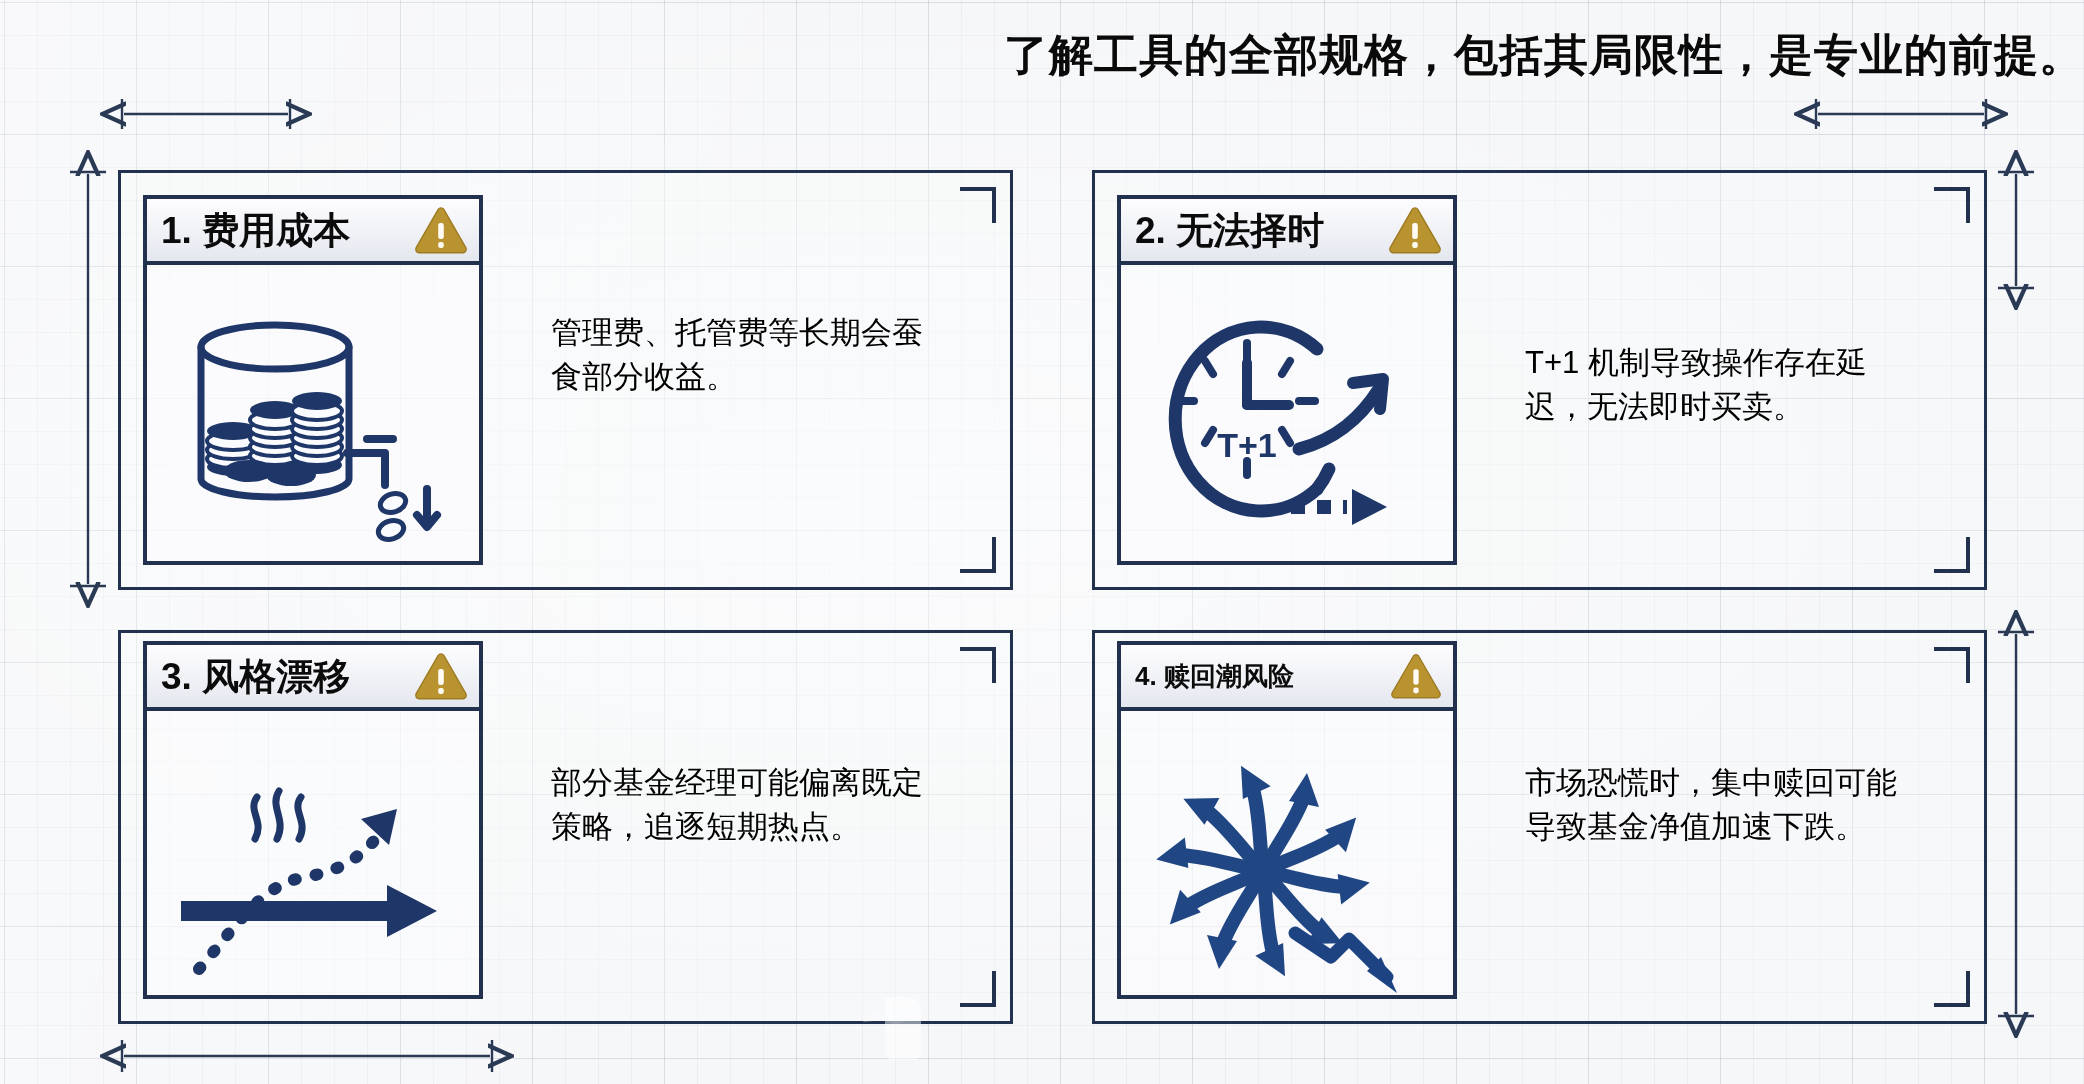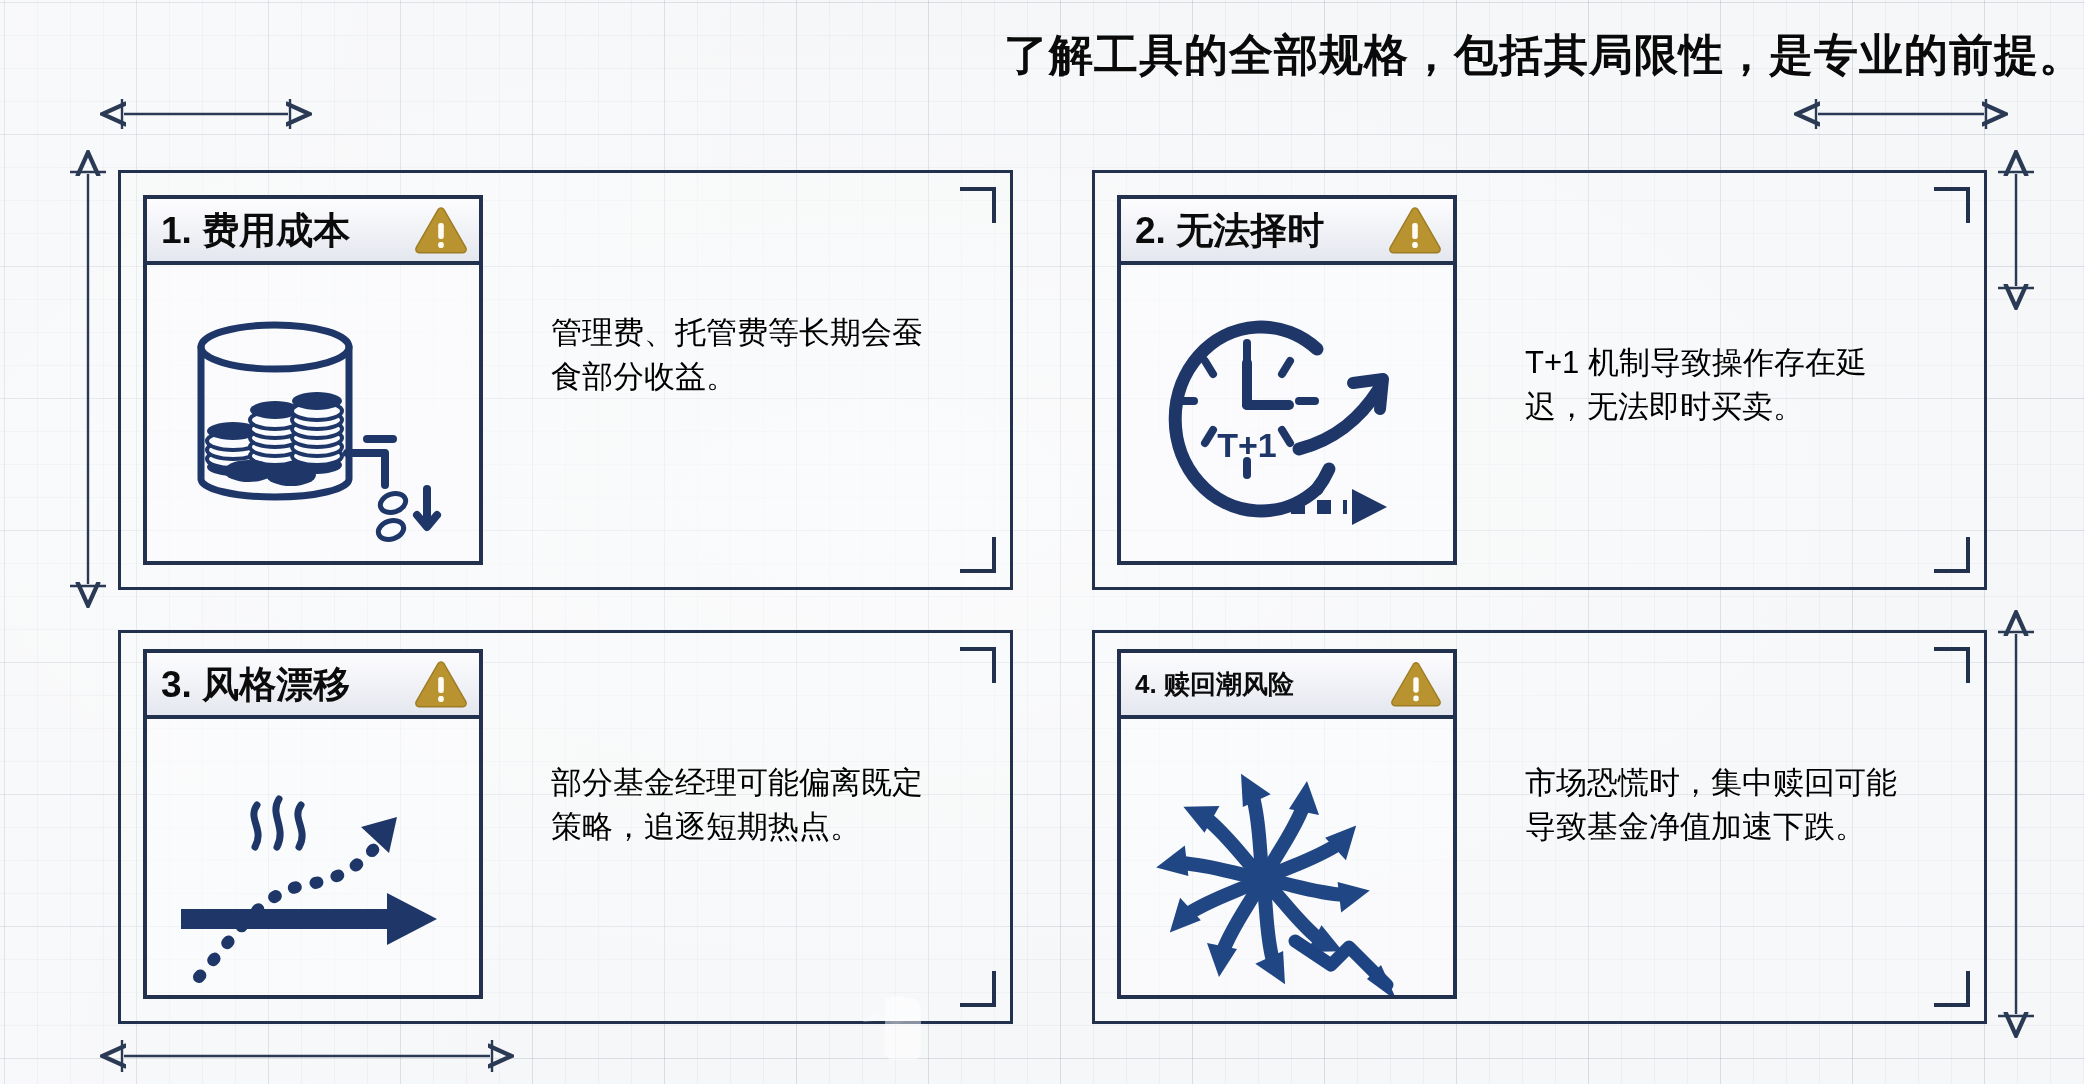--- a/index.html
+++ b/index.html
@@ -80,21 +80,21 @@
     position: absolute;
     left: 22px;
     top: 22px;
     width: 340px;
     bottom: 22px;
     border: 4px solid #22324e;
     background: rgba(252,253,255,0.45);
     display: flex;
     flex-direction: column;
   }
-  .card.c3 .panel, .card.c4 .panel { top: 16px; gap: 12px; }
+  .card.c3 .panel, .card.c4 .panel { top: 8px; gap: 12px; }
 
   .panel-head {
     height: 66px;
     flex: 0 0 66px;
     border-bottom: 4px solid #22324e;
     background: linear-gradient(to bottom, #fdfdff 0%, #f2f3f7 46%, #e4e7ef 100%);
     display: flex;
     align-items: center;
     padding: 0 10px 0 14px;
     gap: 10px;

